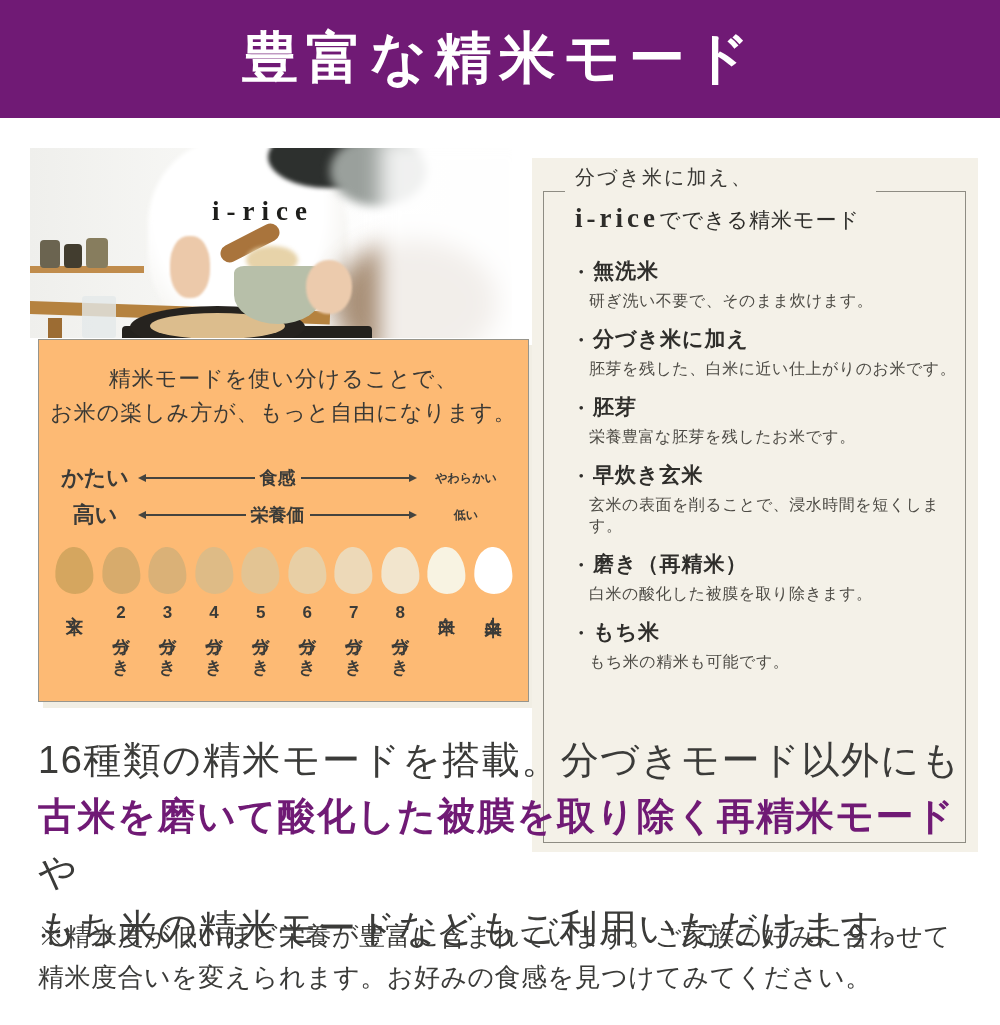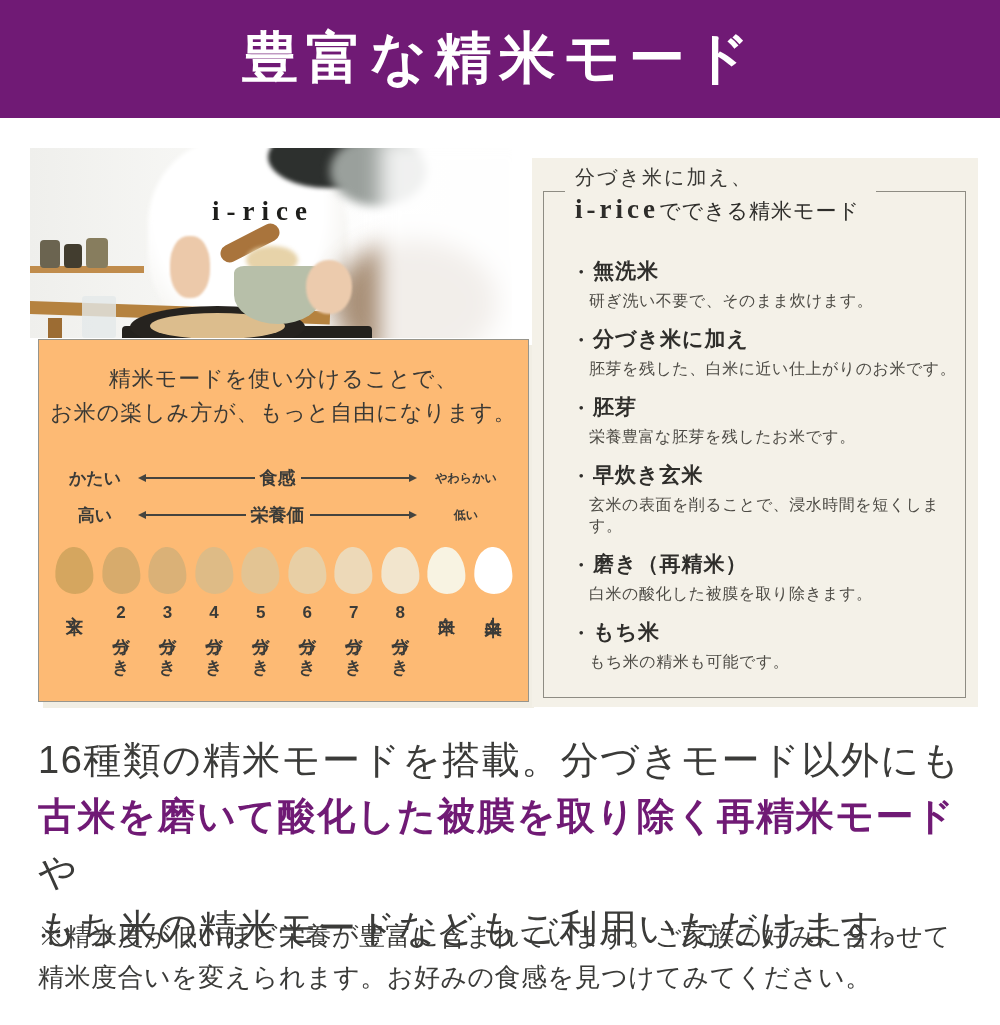--- a/index.html
+++ b/index.html
@@ -42,39 +42,39 @@
   .photo-logo { position:absolute; left:182px; top:48px; font-family:"Liberation Serif", serif;
                 font-size:27px; font-weight:bold; letter-spacing:7px; color:#1e1e1b; }
 
   
   .left-panel { position:absolute; left:38px; top:339px; width:491px; height:363px;
                 background:#fdba74; border:1px solid #97958c; box-shadow:5px 6px 0 #f1eee4; }
   .lp-title { padding-top:22px; text-align:center; font-family:"Liberation Serif", serif;
               font-size:22px; line-height:34px; color:#3a3935; letter-spacing:1px; }
   .axes { margin-top:34px; padding:0 13px; display:flex; flex-direction:column; gap:9px; }
   .axis-row { display:flex; align-items:center; height:28px; }
-  .axis-left { width:86px; text-align:center; font-weight:bold; font-size:17px; }
+  .axis-left { width:86px; text-align:center; font-weight:bold; font-size:22px; }
   .axis-right { width:98px; text-align:center; font-weight:bold; font-size:12px; }
   .axis-line { flex:1; height:2px; background:#45443f; }
   .axis-center { font-weight:bold; font-size:18px; padding:0 5px; white-space:nowrap; }
   .ah { width:0; height:0; }
   .ah-left  { border-top:4px solid transparent; border-bottom:4px solid transparent; border-right:8px solid #45443f; }
   .ah-right { border-top:4px solid transparent; border-bottom:4px solid transparent; border-left:8px solid #45443f; }
   .grains { margin-top:18px; padding:0 14px; display:flex; justify-content:space-between; }
   .grain-cell { width:42px; display:flex; flex-direction:column; align-items:center; }
   .grain { width:38px; height:47px; border-radius:52% 48% 46% 54% / 62% 60% 38% 40%; transform:rotate(-4deg); }
   .grain-label { margin-top:9px; writing-mode:vertical-rl; text-orientation:upright;
                  font-weight:bold; font-size:17px; line-height:1.05; letter-spacing:2px; height:96px; }
 
   
-  .right-panel { position:absolute; left:532px; top:158px; width:446px; height:549px; background:#f4f1e8; }
+  .right-panel { position:absolute; left:532px; top:158px; width:446px; height:694px; background:#f4f1e8; }
   .rp-border { position:absolute; left:11px; right:12px; top:33px; bottom:9px; border:1px solid #8e8c83; }
   .rp-title { position:absolute; top:4px; left:33px; z-index:2; background:#f4f1e8; padding:2px 16px 4px 10px; }
   .rp-title-line1 { font-family:"Liberation Serif", serif; font-size:20px; color:#3a3935; letter-spacing:2px; }
-  .rp-title-line2 { margin-top:3px; font-family:"Liberation Serif", serif; color:#2e2d2a; }
+  .rp-title-line2 { margin-top:12px; font-family:"Liberation Serif", serif; color:#2e2d2a; }
   .rp-brand { font-size:27px; font-weight:bold; letter-spacing:4px; }
   .rp-title-rest { font-size:21px; letter-spacing:1px; }
   .modes { position:absolute; left:40px; right:8px; top:99px; display:flex; flex-direction:column; gap:13px; }
   .mode-name { font-size:21px; font-weight:bold; color:#2f2e2b; letter-spacing:1px; }
   .mode-name::before { content:"・"; font-size:18px; margin-right:2px; }
   .mode-desc { margin:6px 0 0 17px; font-family:"Liberation Serif", serif;
                font-size:16px; color:#4d4b45; letter-spacing:0.5px; }
 
   
   .summary { position:absolute; left:38px; top:732px; width:950px;

